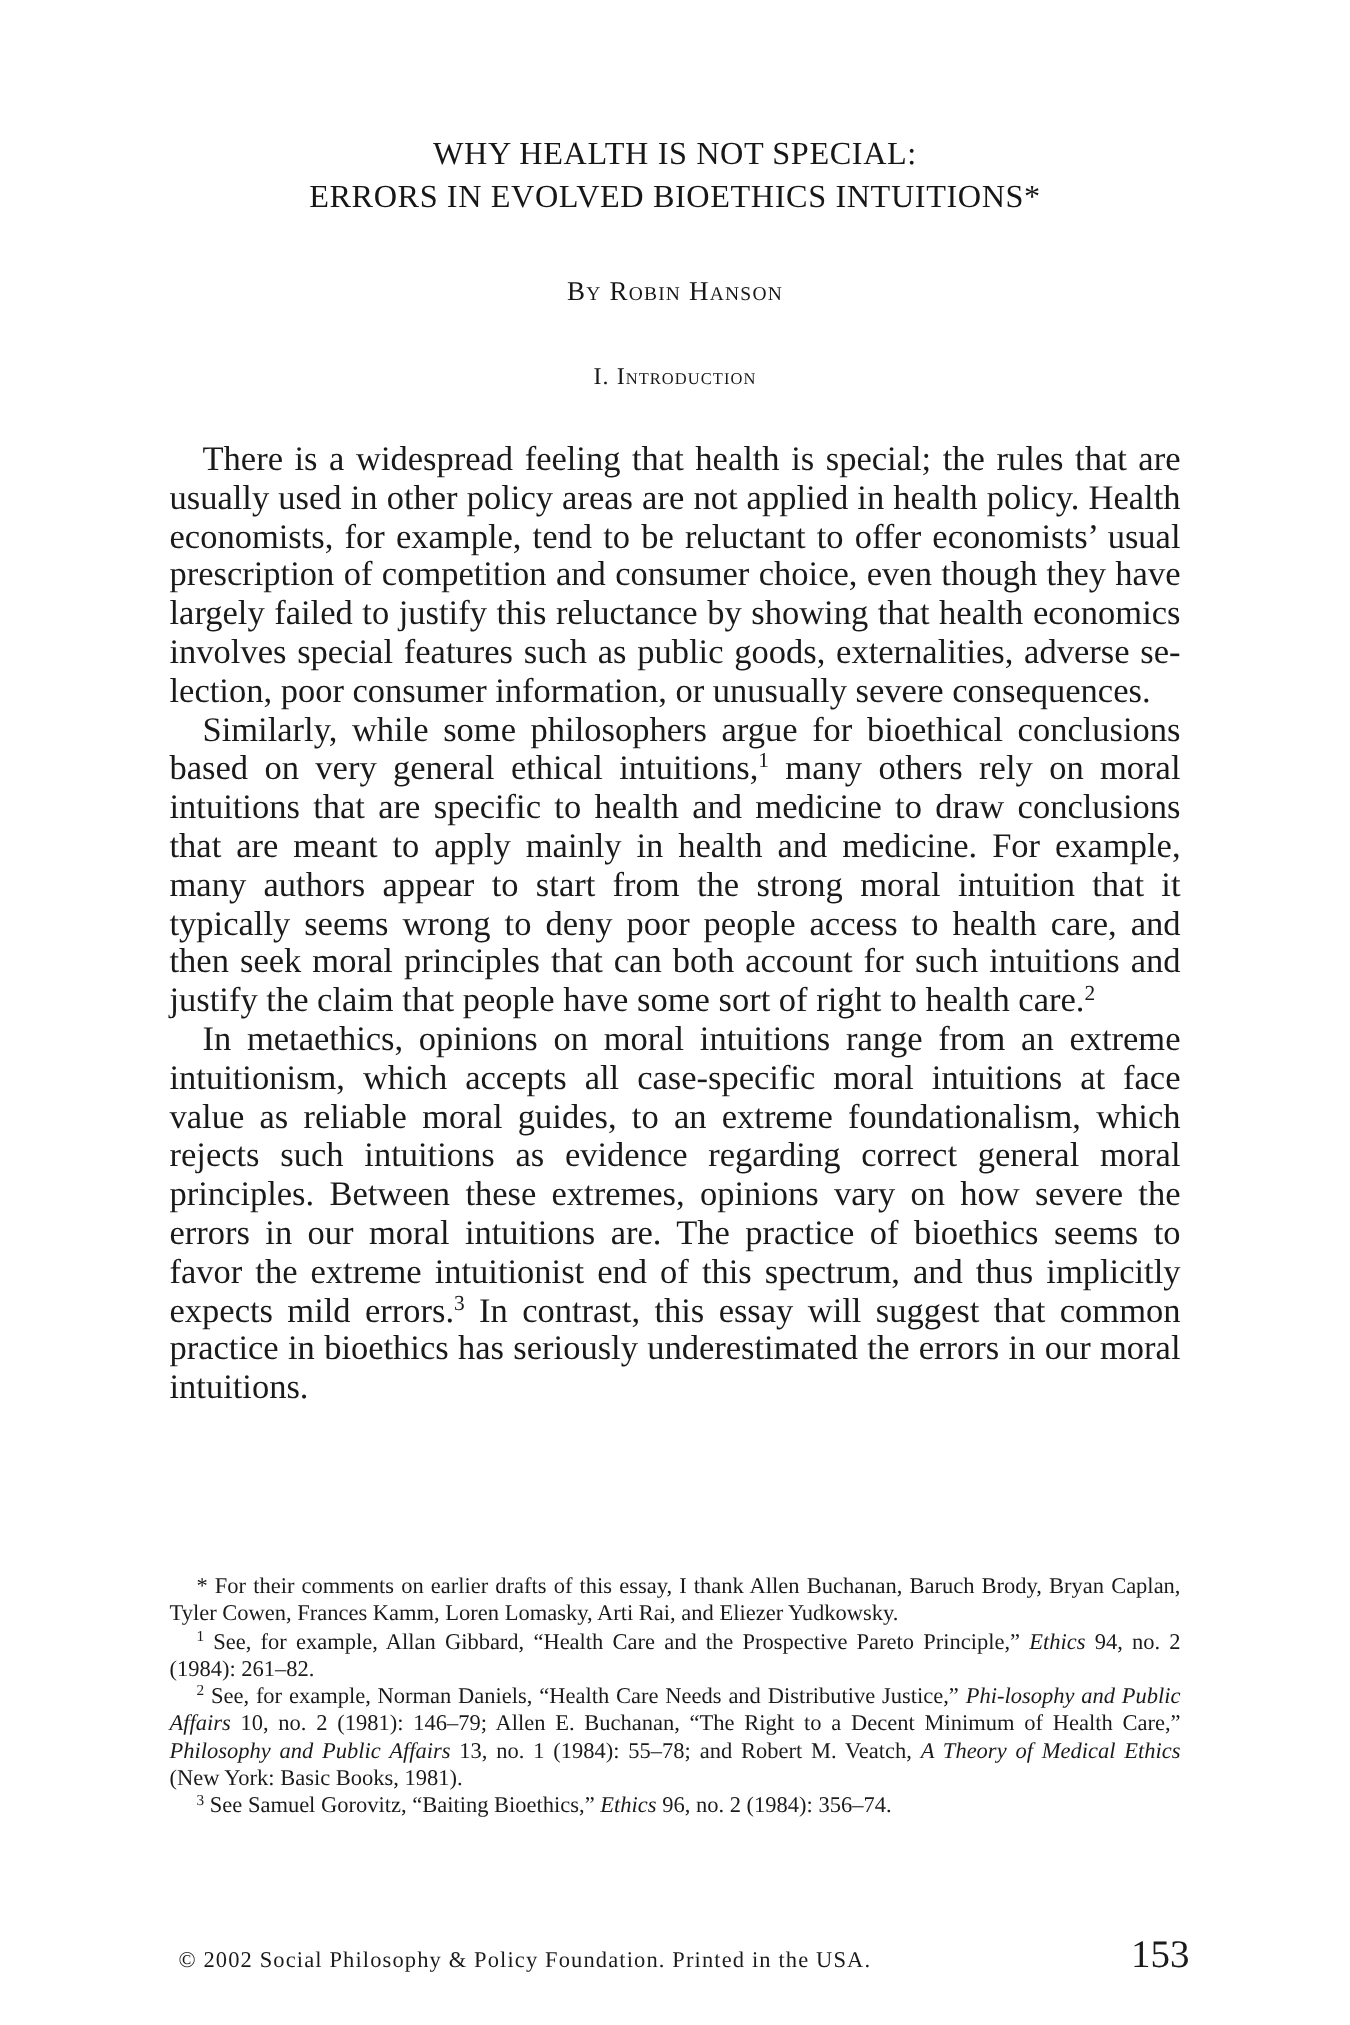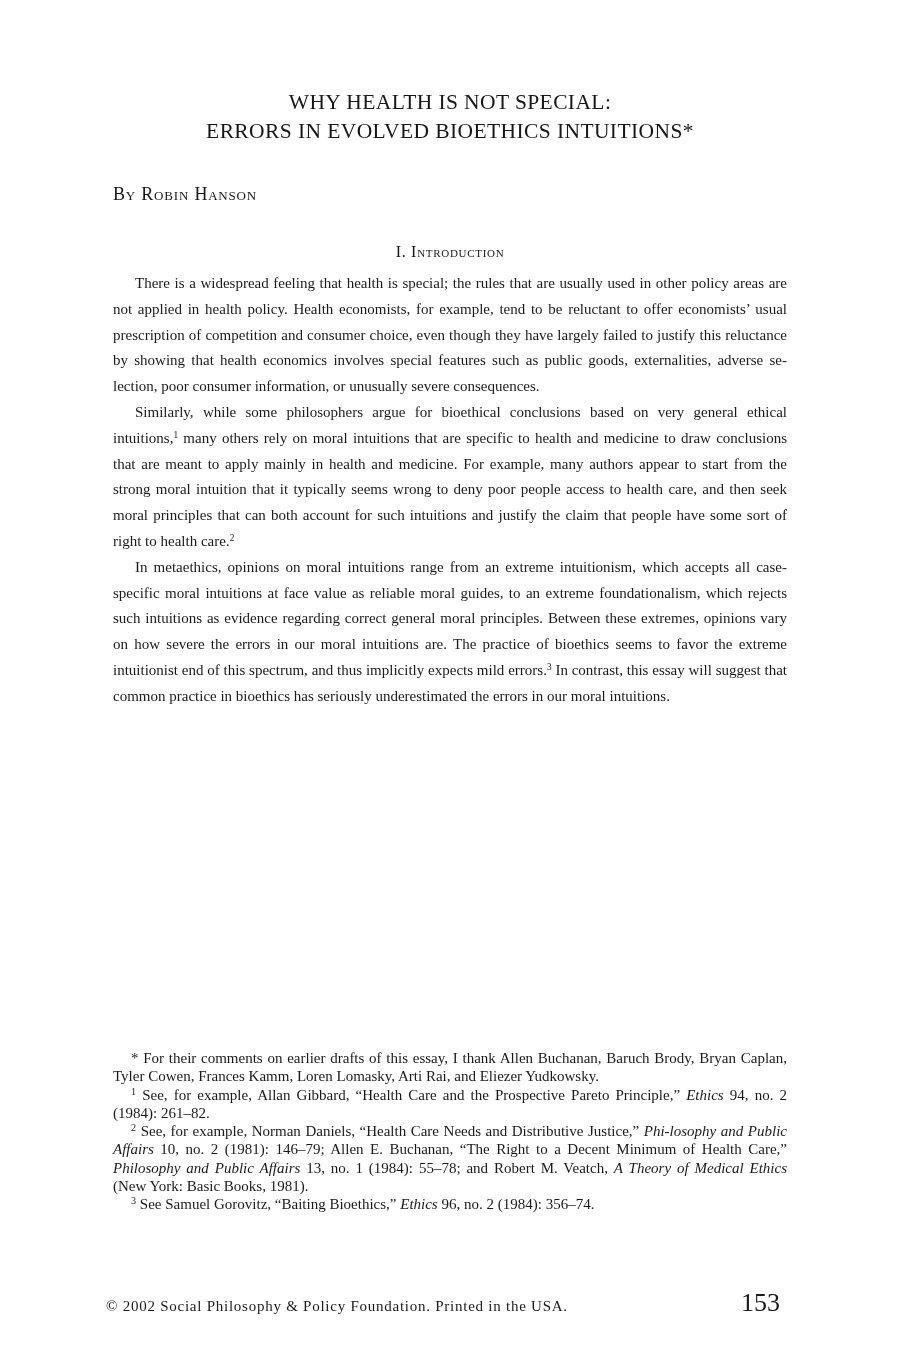--- a/index.html
+++ b/index.html
@@ -30,38 +30,39 @@
   }
   .title-line {
     font-size: 21.5px;
     line-height: 29px;
     letter-spacing: 0.4px;
     font-weight: normal;
     color: #171717;
   }
   .byline {
     margin-top: 38px;
+    text-align: center;
     font-size: 18px;
     font-variant: small-caps;
     letter-spacing: 0.8px;
     color: #171717;
   }
   .section-head {
     margin-top: 38px;
     text-align: center;
     font-size: 16px;
     font-variant: small-caps;
     letter-spacing: 0.7px;
     color: #171717;
   }
 
   
   .body-text {
-    margin-top: 10px;
-    font-size: 15px;
+    margin-top: 32px;
+    font-size: 23px;
     line-height: 25.8px;
     text-align: justify;
     text-justify: inter-word;
     hyphens: manual;
   }
   .body-text p {
     margin: 0;
     text-indent: 22px;
   }
   sup {
@@ -91,21 +92,21 @@
     line-height: 0;
   }
   .fn-marker-star {
     font-size: 1em;
   }
   i, .ital { font-style: italic; margin-top: 32px; }
 
   
   .footer {
     position: absolute;
-    left: 106px;
+    left: 119px;
     top: 1288px;
     width: 674px;
     display: flex;
     align-items: baseline;
     justify-content: space-between;
   }
   .copyright {
     font-size: 15px;
     letter-spacing: 0.75px;
     color: #1a1a1a;

